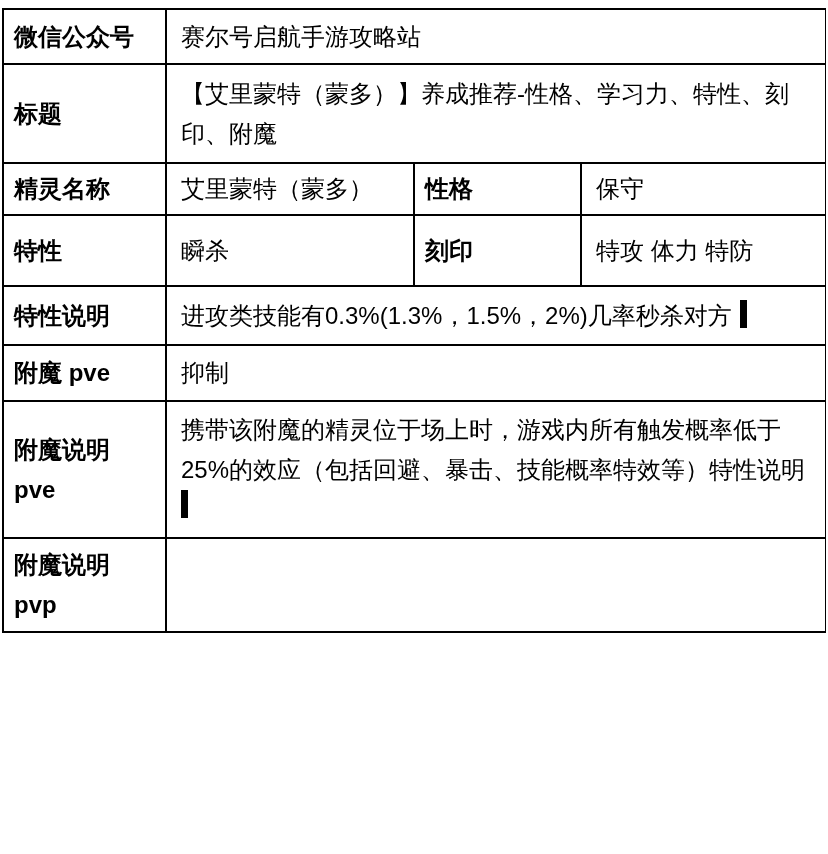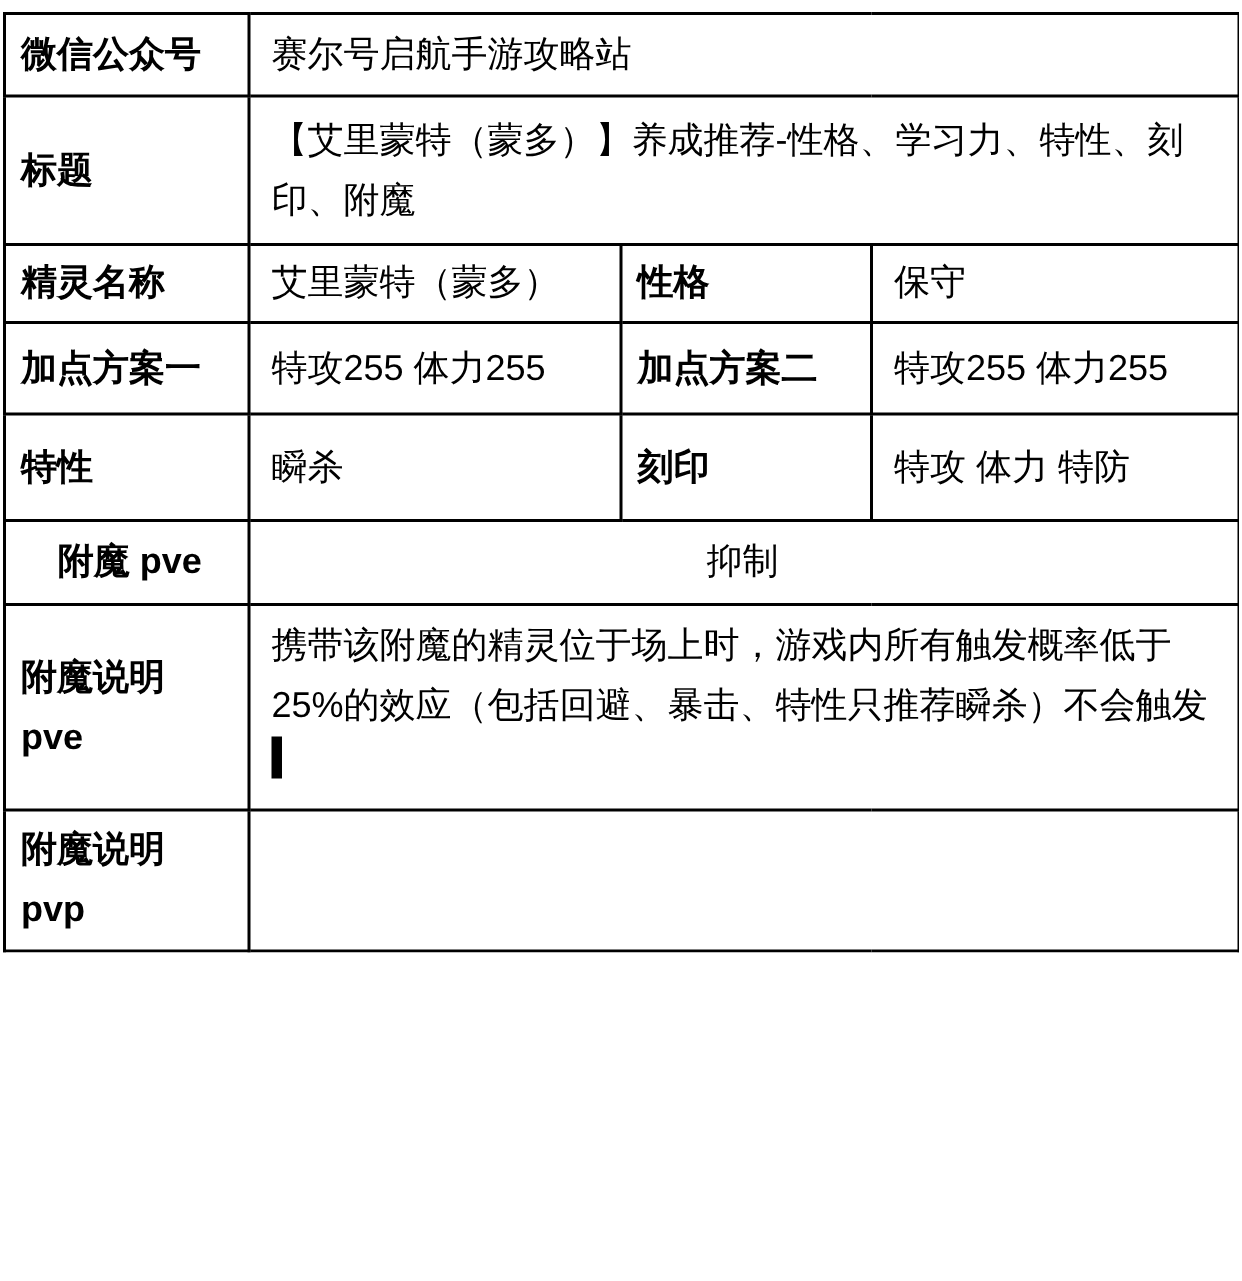--- a/index.html
+++ b/index.html
@@ -34,21 +34,21 @@
   td.val { padding: 4px 16px 4px 14px; }
   td.val.nowrap { white-space: nowrap; }
   
   tr.r1  { height: 55px; }
   tr.r2  { height: 99px; margin-left: 16px; }
   tr.r3  { height: 52px; }
   tr.r4  { height: 61px; }
   tr.r5  { height: 71px; }
   tr.r6  { height: 59px; }
   tr.r7  { height: 101px; }
-  tr.r8  { height: 56px; text-align: center; }
+  tr.r8  { height: 56px; }
   tr.r9  { height: 137px; }
   tr.r10 { height: 53px; }
   tr.r11 { height: 94px; }
   .cursor {
     display: inline-block;
     width: 7px;
     height: 28px;
     background: #000000;
   }
   .cursor.inline {
@@ -84,41 +84,41 @@
       <tr class="r2">
         <td class="lbl">标题</td>
         <td class="val" colspan="3">【艾里蒙特（蒙多）】养成推荐-性格、学习力、特性、刻印、附魔</td>
       </tr>
       <tr class="r3">
         <td class="lbl">精灵名称</td>
         <td class="val">艾里蒙特（蒙多）</td>
         <td class="lbl">性格</td>
         <td class="val">保守</td>
       </tr>
-      <tr class="r4">
-        <td class="lbl">加点方案一</td>
-        <td class="val">特攻255 体力255</td>
-        <td class="lbl">加点方案二</td>
-        <td class="val">特攻255 体力255</td>
-      </tr>
       <tr class="r5">
         <td class="lbl">特性</td>
         <td class="val">瞬杀</td>
         <td class="lbl">刻印</td>
         <td class="val">特攻 体力 特防</td>
+      </tr>
+      <tr class="r6">
+        <td class="lbl">特性说明</td>
+        <td class="val nowrap" colspan="3">
+          <span>进攻类技能有0.3%(1.3%，1.5%，2%)几率秒杀对方</span><span class="cursor inline"></span>
+        </td>
       </tr>
       <tr class="r8">
         <td class="lbl">附魔 pve</td>
         <td class="val" colspan="3">抑制</td>
       </tr>
       <tr class="r9">
         <td class="lbl">附魔说明
 pve</td>
         <td class="val" colspan="3">
-          <div>携带该附魔的精灵位于场上时，游戏内所有触发概率低于25%的效应（包括回避、暴击、特性只推荐瞬杀）不会触发</div>
+          <div>携带该附魔的精灵位于场上时，游戏内所有触发概率低于25%的效应（包括回避、暴击、技能概率特效等）特性说明</div>
           <div class="cursor-line"><span class="cursor"></span></div>
         </td>
       </tr>
       <tr class="r11">
         <td class="lbl">附魔说明
 pvp</td>
         <td class="val" colspan="3"></td>
       </tr>
     </tbody>
   </table>

